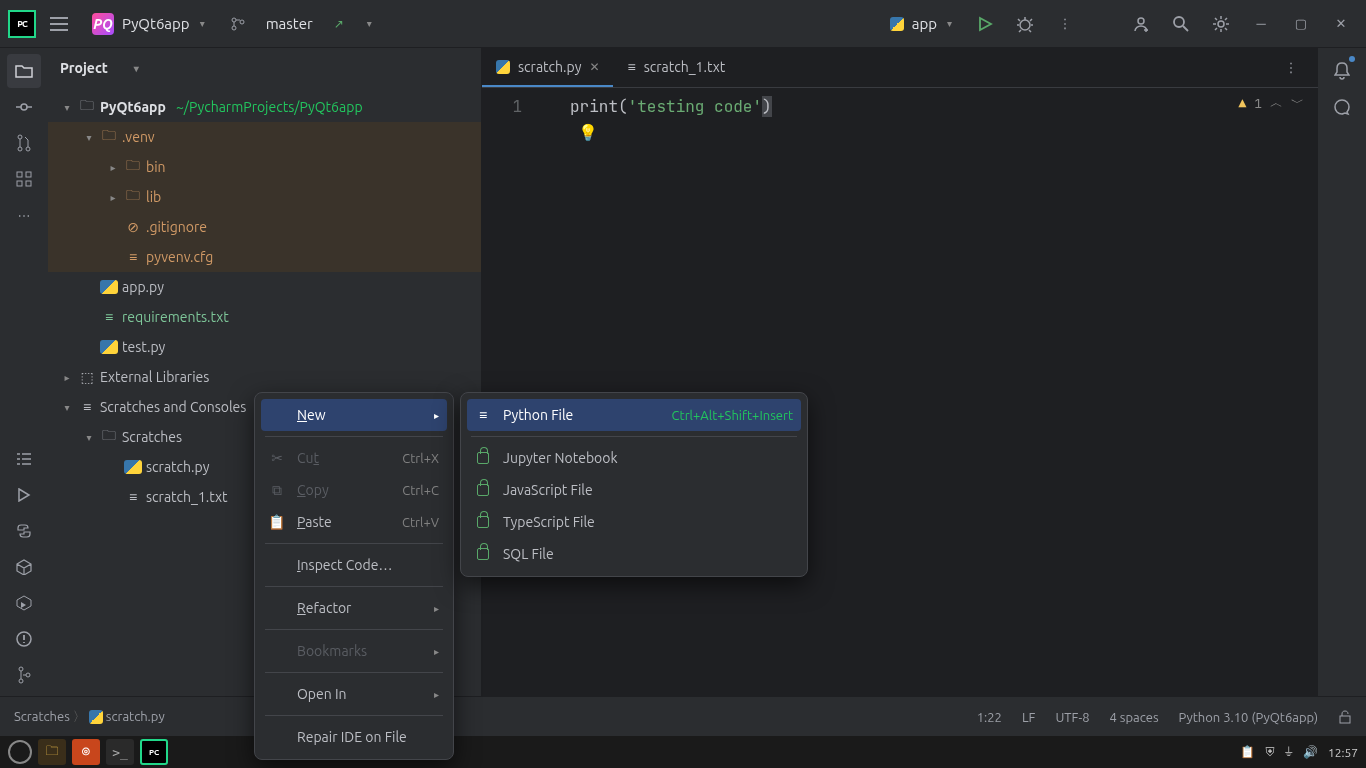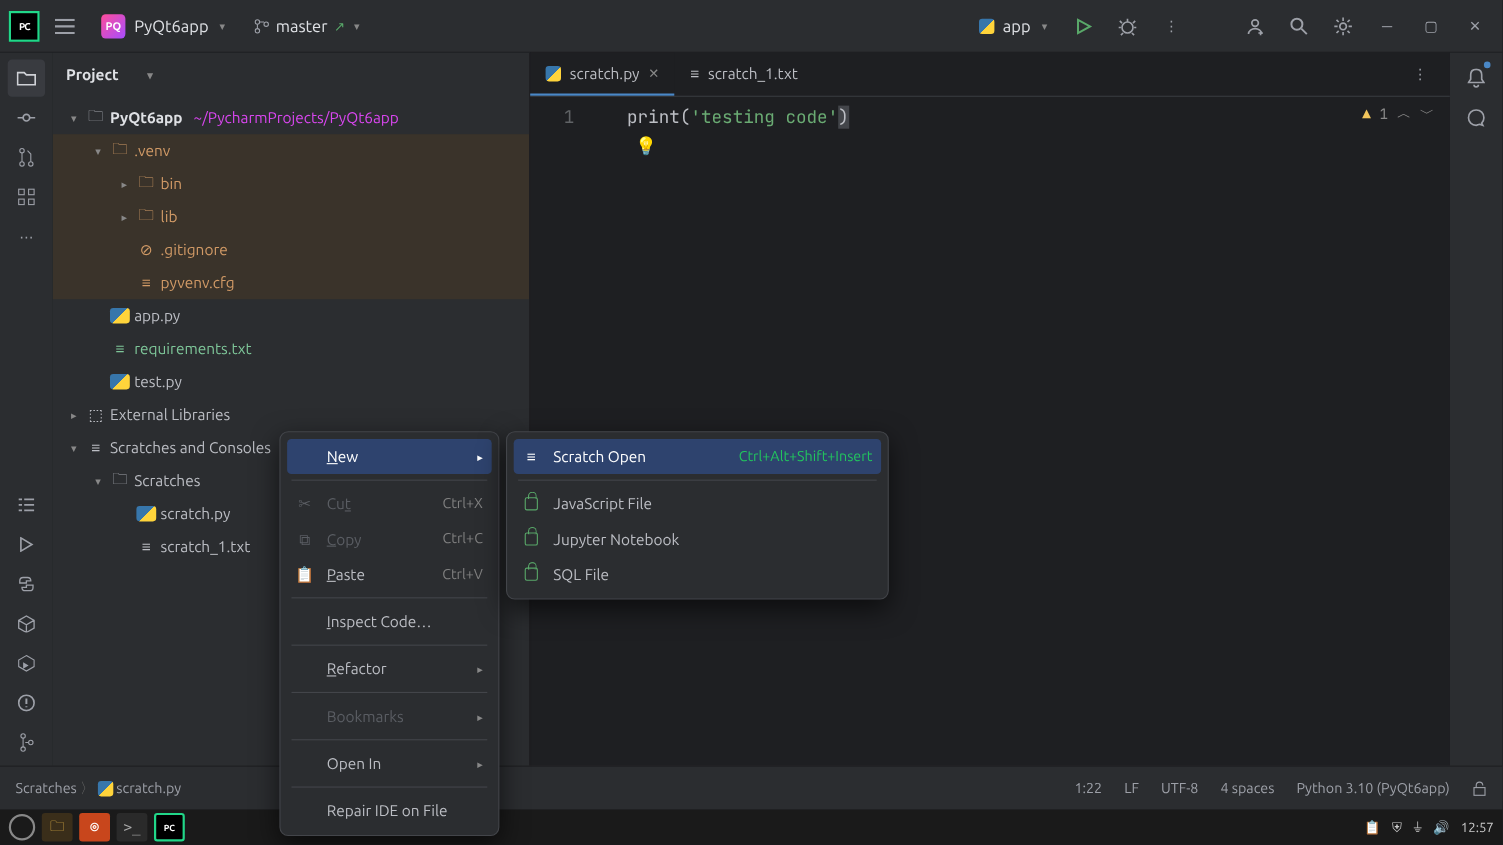--- a/index.html
+++ b/index.html
@@ -22,21 +22,21 @@
   color:#fff; letter-spacing:-1px;
 }
 .ico-btn {
   width: 34px; height: 34px; display:flex; align-items:center; justify-content:center;
   border-radius:4px; color:#9da0a8;
 }
 .project-chip{
   display:flex; align-items:center; gap:8px; padding:4px 10px; border-radius:4px;
 }
 .pq{ width:22px;height:22px;background:linear-gradient(135deg,#ff4d9b,#a64dff);border-radius:4px;
-  display:flex;align-items:center;justify-content:center;font-size:10px;font-weight:bold;color:#fff;}
+  display:flex;align-items:center;justify-content:center;font-size:14px;font-weight:bold;color:#fff;font-style:italic;}
 .chev{font-size:10px;color:#888;margin-left:2px;}
 .flex-grow{flex:1;}
 .run-ico{color:#59a869;}
 .main {
   position:absolute; top:48px; left:0; right:0; bottom:40px; display:flex;
 }
 .left-rail{
   width:48px; background:#2b2d30; display:flex; flex-direction:column; align-items:center;
   padding-top:6px; gap:2px;
 }
@@ -55,21 +55,21 @@
   height:30px; display:flex; align-items:center; padding-left:10px; gap:4px;
   font-size:14px; color:#bcbec4; white-space:nowrap;
 }
 .tree-row .arr{width:14px; text-align:center; color:#888; font-size:10px;}
 .tree-row .fico{width:18px; text-align:center;}
 .tree-row.l1{padding-left:12px;}
 .tree-row.l2{padding-left:34px;}
 .tree-row.l3{padding-left:58px;}
 .orange{color:#d19a66;}
 .green{color:#7ec699;}
-.dim{color:#d946ef;}
+.dim{color:#22c55e;}
 .venv-block{ background:#3a332a; }
 .editor{
   flex:1; background:#1e1f22; display:flex; flex-direction:column; position:relative;
 }
 .tabs{height:40px; display:flex; align-items:stretch; border-bottom:1px solid #393b40;}
 .tab{
   display:flex; align-items:center; gap:8px; padding:0 14px; font-size:14px;
   color:#bcbec4; border-bottom:2px solid transparent;
 }
 .tab.active{ border-bottom-color:#4a88c7; background:#1e1f22;}
@@ -140,21 +140,21 @@
   <span class="ico-btn">
     <svg width="18" height="14" viewBox="0 0 18 14">
         <path d="M0 1h18M0 7h18M0 13h18" stroke="#9da0a8" stroke-width="2"></path>
       </svg>
   </span>
   <div class="project-chip">
     <span class="pq">PQ</span>
     <span style="font-size:15px;color:#dfe1e5;">PyQt6app</span>
     <span class="chev">▾</span>
   </div>
-  <div class="project-chip" style="gap:6px;">
+  <div class="project-chip" style="gap:21px;">
     <svg width="14" height="14">
         <circle cx="3" cy="3" r="2" fill="none" stroke="#9da0a8"></circle>
         <circle cx="3" cy="11" r="2" fill="none" stroke="#9da0a8"></circle>
         <circle cx="11" cy="5" r="2" fill="none" stroke="#9da0a8"></circle>
         <path d="M3 5v4M5 3h4" stroke="#9da0a8" fill="none"></path>
       </svg>
     <span style="font-size:15px;color:#dfe1e5;">master</span>
     <span style="color:#59a869;font-size:12px;">↗</span>
     <span class="chev">▾</span>
   </div>
@@ -478,35 +478,41 @@
   <div class="ctx-sep"></div>
   <div class="ctx-item">
     <span style="width:16px;"></span>
       <span>Repair IDE on File</span>
   </div>
 </div>
 
 <div class="ctx" style="left:460px; top:392px; width:348px;">
   <div class="ctx-item hl">
     <span class="ico16">≡</span>
-      <span>Scratch Open</span>
+      <span>Python File</span>
       <span class="sc">Ctrl+Alt+Shift+Insert</span>
   </div>
   <div class="ctx-sep"></div>
+  <div class="ctx-item">
+    <span class="ico16">
+        <span class="lock"></span>
+      </span>
+      <span>Jupyter Notebook</span>
+  </div>
   <div class="ctx-item">
     <span class="ico16">
         <span class="lock"></span>
       </span>
       <span>JavaScript File</span>
   </div>
   <div class="ctx-item">
     <span class="ico16">
         <span class="lock"></span>
       </span>
-      <span>Jupyter Notebook</span>
+      <span>TypeScript File</span>
   </div>
   <div class="ctx-item">
     <span class="ico16">
         <span class="lock"></span>
       </span>
       <span>SQL File</span>
   </div>
 </div>
 
 <div class="taskbar">

